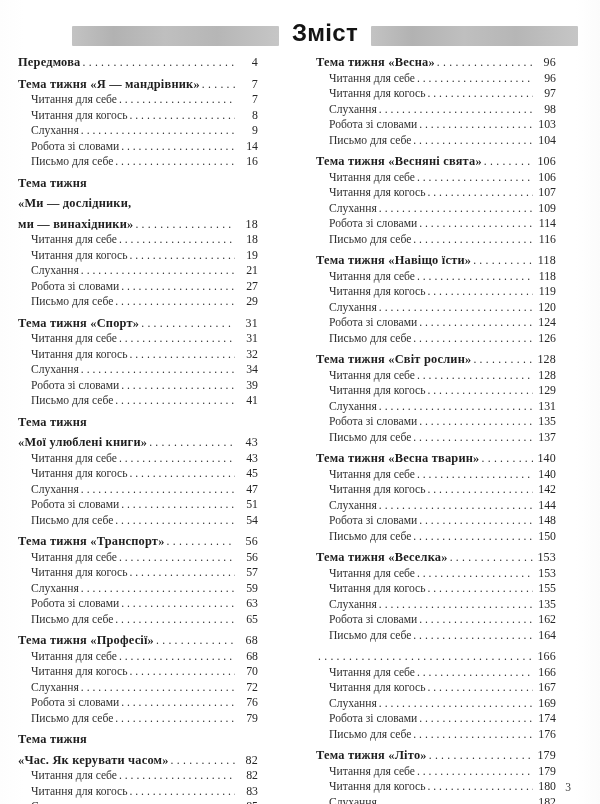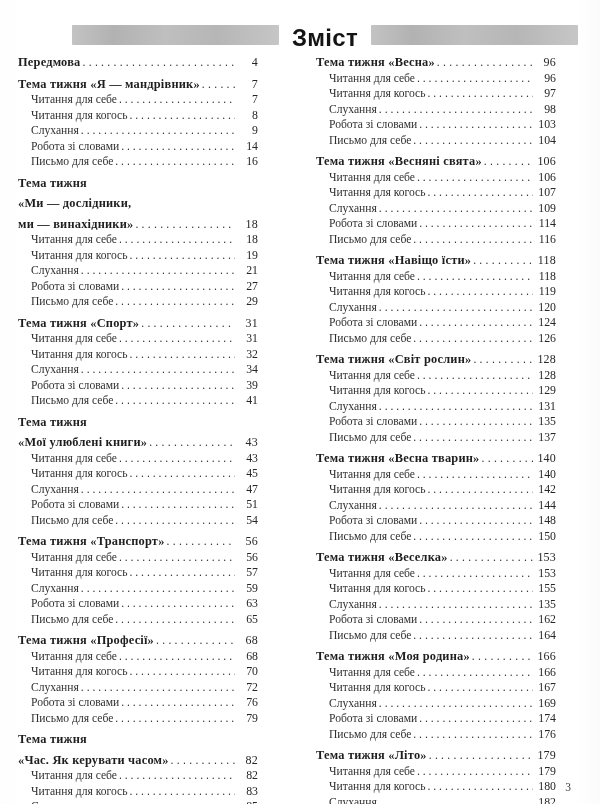--- a/index.html
+++ b/index.html
@@ -17,21 +17,21 @@
     overflow: hidden;
   }
   
   .banner {
     position: absolute;
     left: 28px;
     right: 22px;
     top: 25px;
     height: 21px;
     display: flex;
-    align-items: flex-start;
+    align-items: flex-end;
     margin-left: 44px;
   }
   .banner .bar {
     flex: 1;
     height: 20px;
     background: linear-gradient(90deg, #c3c3c3 0%, #b2b2b2 20%, #bfbfbf 45%, #b6b6b6 70%, #c6c6c6 100%);
     border-radius: 1px;
   }
   .banner .page-title {
     font-family: "Liberation Sans", "DejaVu Sans", sans-serif;
@@ -544,21 +544,20 @@
             <span class="pg">162</span>
           </div>
           <div class="row entry">
             <span class="label">Письмо для себе</span>
             <span class="dots"></span>
             <span class="pg">164</span>
           </div>
         </div>
         <div class="section">
           <div class="row title">
-            <span class="label">Тема тижня «Моя родина»</span>
             <span class="dots"></span>
             <span class="pg">166</span>
           </div>
           <div class="row entry">
             <span class="label">Читання для себе</span>
             <span class="dots"></span>
             <span class="pg">166</span>
           </div>
           <div class="row entry">
             <span class="label">Читання для когось</span>

